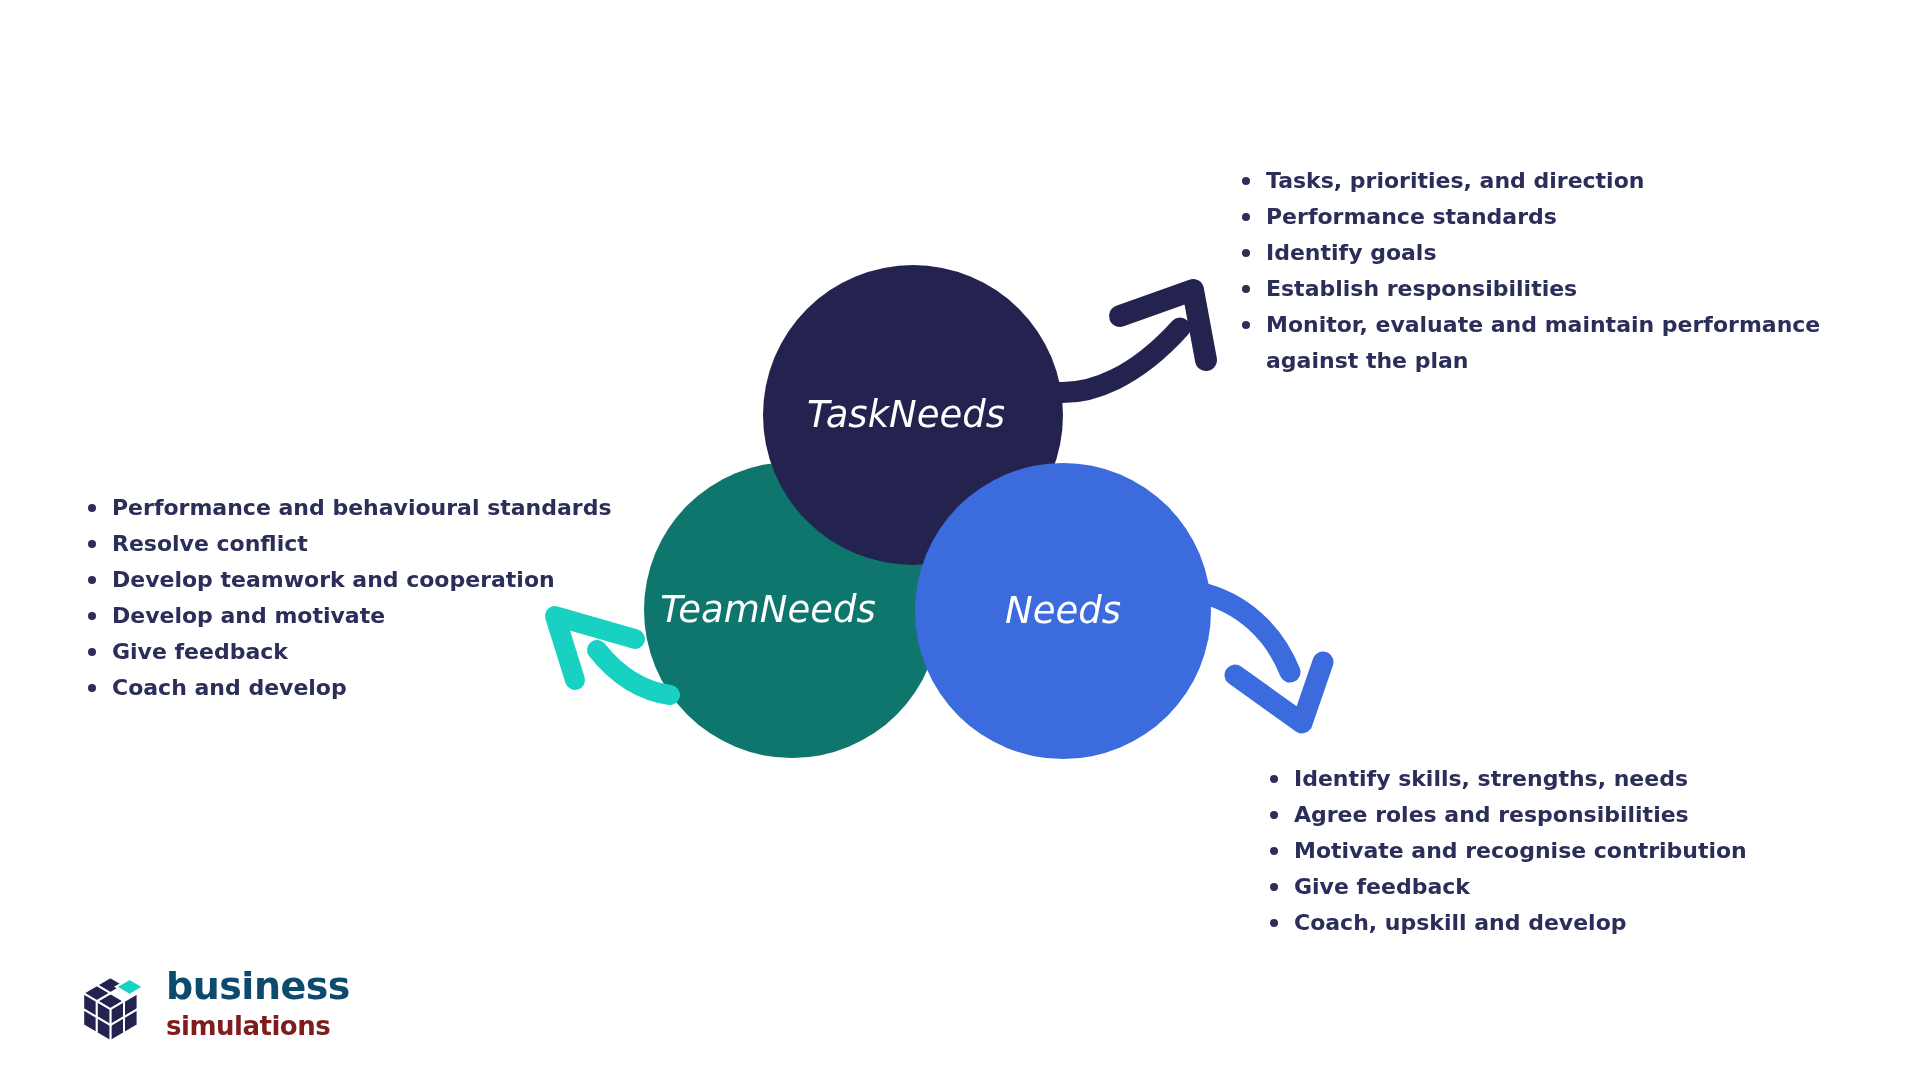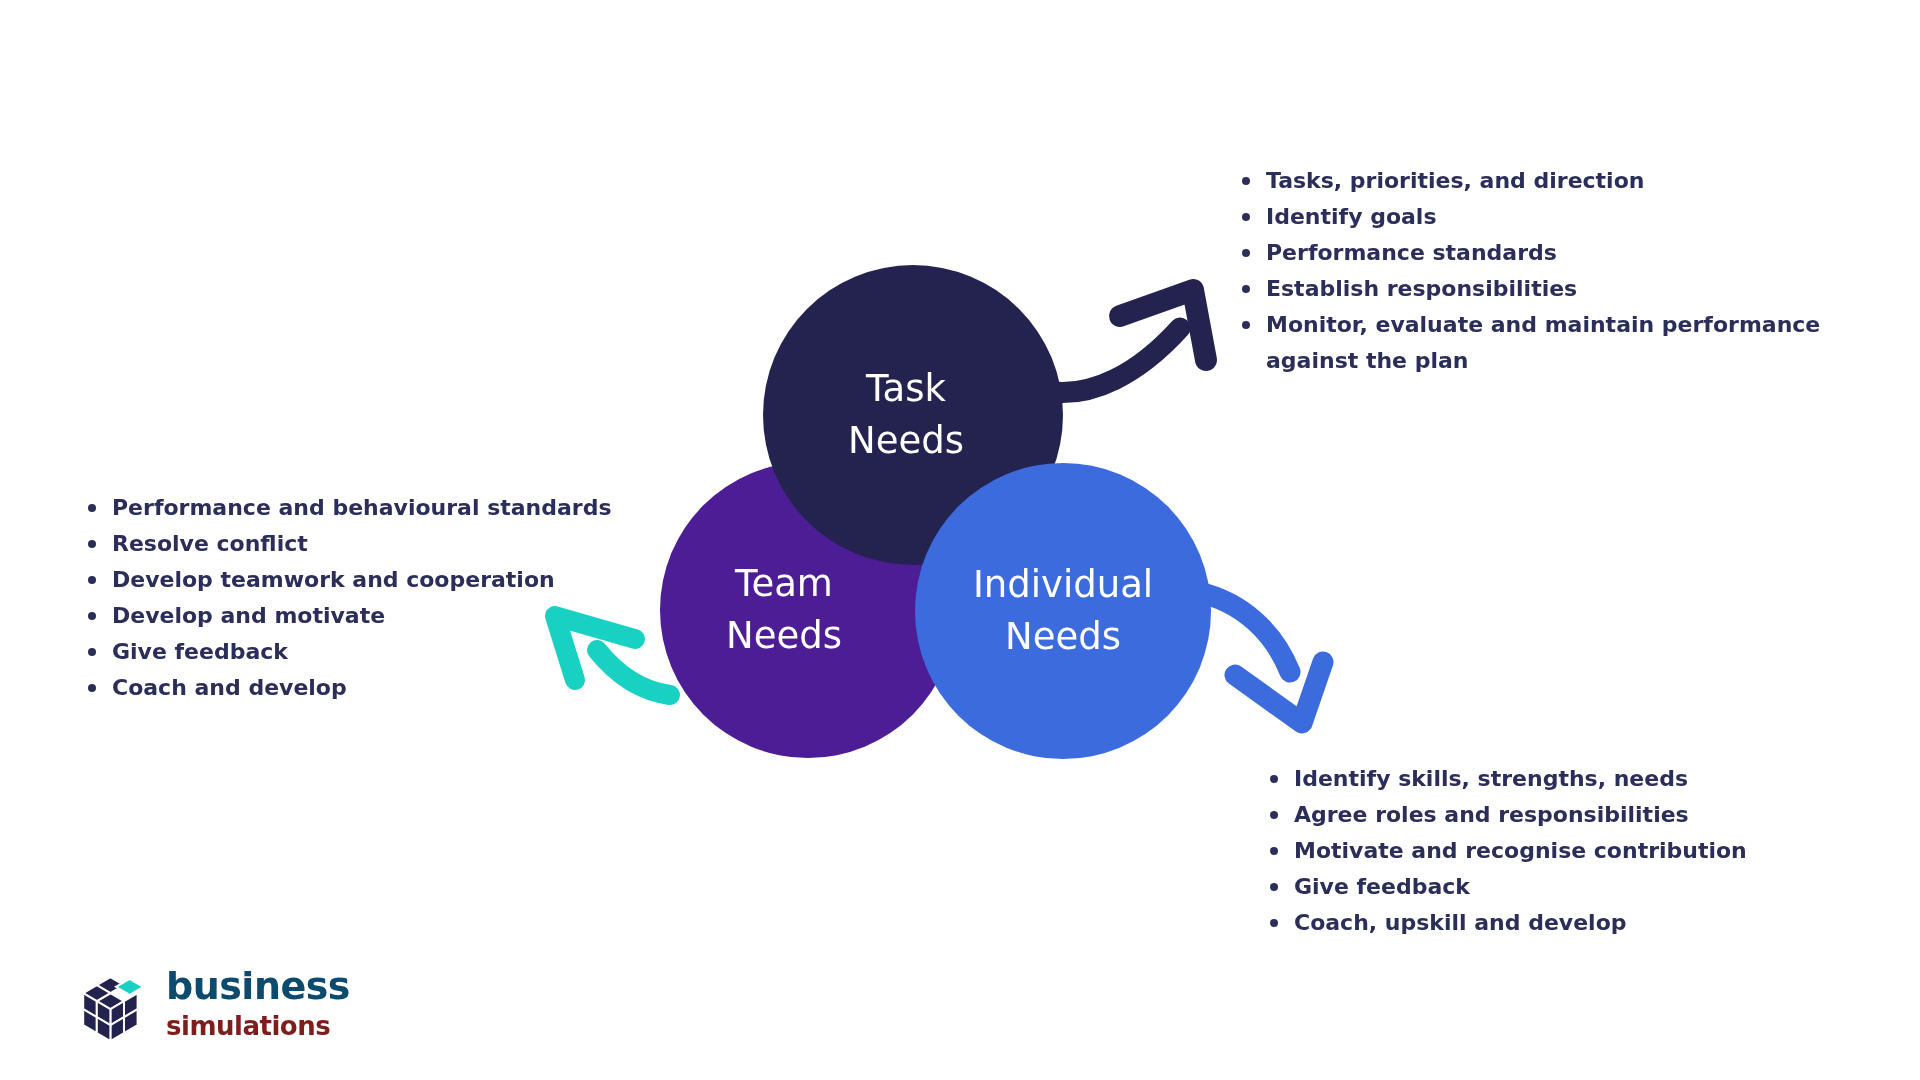--- a/index.html
+++ b/index.html
@@ -11,30 +11,31 @@
     width:1920px; height:1080px;
     background:#ffffff;
     overflow:hidden;
   }
 
   
   .circle {
     position:absolute;
     border-radius:50%;
     display:flex;
-    flex-direction:column;
+    flex-direction:row;
     align-items:center;
     justify-content:center;
     text-align:center;
     color:#ffffff;
     font-size:37px;
     line-height:52px;
     font-weight:400;
+    font-style:italic;
   }
-  .circle-team       { left:660px; top:462px; width:296px; height:296px; background:#4c1d95; z-index:1; padding-right:48px; }
+  .circle-team       { left:644px; top:462px; width:296px; height:296px; background:#0f766e; z-index:1; padding-right:48px; }
   .circle-task       { left:763px; top:265px; width:300px; height:300px; background:#242350; z-index:2; padding-right:14px; }
   .circle-individual { left:915px; top:463px; width:296px; height:296px; background:#3b6bdd; z-index:3; }
 
   
   .arrow { position:absolute; z-index:4; }
   .arrow-navy { left:1010px; top:268px; }
   .arrow-teal { left:535px;  top:595px; }
   .arrow-blue { left:1180px; top:520px; }
 
   
@@ -81,43 +82,42 @@
     <span>Team</span>
     <span>Needs</span>
   </div>
 
   <div class="circle circle-task">
     <span>Task</span>
     <span>Needs</span>
   </div>
 
   <div class="circle circle-individual">
-    <span>Individual</span>
     <span>Needs</span>
   </div>
 
   <svg class="arrow arrow-navy" width="240" height="170" viewBox="0 0 240 170">
     <path d="M 30 122 C 82 134, 132 102, 170 60" fill="none" stroke="#242350" stroke-width="21" stroke-linecap="round"></path>
     <path d="M 110 48 L 183 22 L 196 92" fill="none" stroke="#242350" stroke-width="22" stroke-linecap="round" stroke-linejoin="round"></path>
   </svg>
 
   <svg class="arrow arrow-teal" width="160" height="115" viewBox="0 0 160 115">
     <path d="M 135 100 C 106 96, 82 80, 62 55" fill="none" stroke="#19d1c3" stroke-width="20" stroke-linecap="round"></path>
     <path d="M 100 44 L 20 21 L 40 85" fill="none" stroke="#19d1c3" stroke-width="20" stroke-linecap="round" stroke-linejoin="round"></path>
   </svg>
 
   <svg class="arrow arrow-blue" width="170" height="215" viewBox="0 0 170 215">
     <path d="M 18 72 C 62 82, 94 112, 110 152" fill="none" stroke="#3b6bdd" stroke-width="21" stroke-linecap="round"></path>
     <path d="M 55 155 L 122 203 L 143 142" fill="none" stroke="#3b6bdd" stroke-width="21" stroke-linecap="round" stroke-linejoin="round"></path>
   </svg>
 
   <ul class="bullets list-task">
     <li>Tasks, priorities, and direction</li>
+    <li>Performance standards</li>
     <li>Identify goals</li>
-    <li>Performance standards</li>
     <li>Establish responsibilities</li>
     <li>Monitor, evaluate and maintain performance against the plan</li>
   </ul>
 
   <ul class="bullets list-team">
     <li>Performance and behavioural standards</li>
     <li>Resolve conflict</li>
     <li>Develop teamwork and cooperation</li>
     <li>Develop and motivate</li>
     <li>Give feedback</li>

